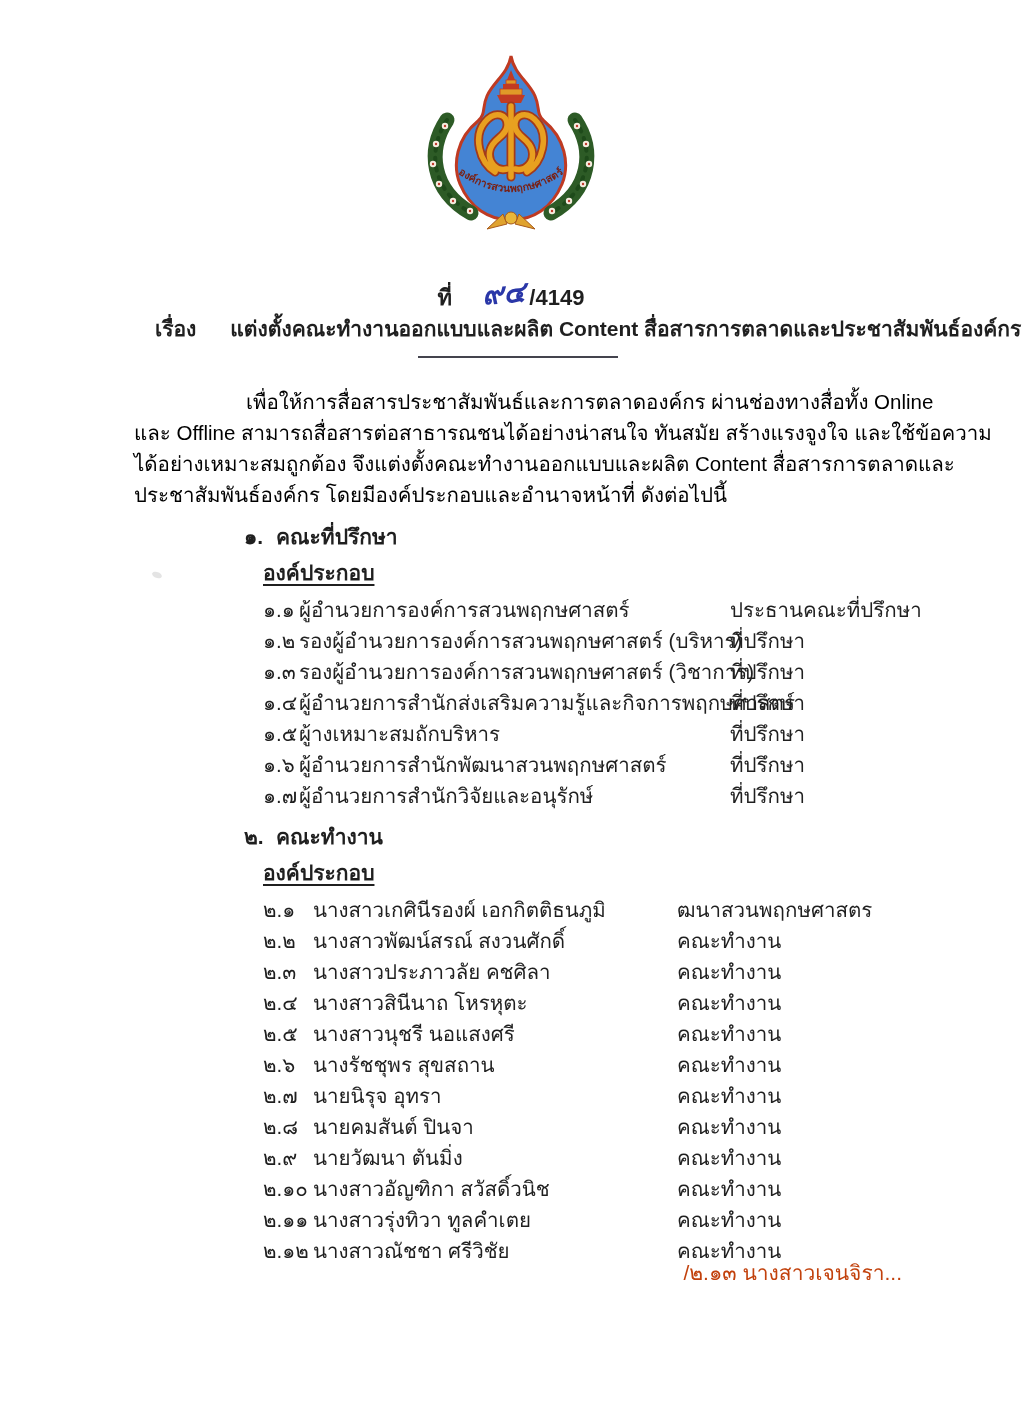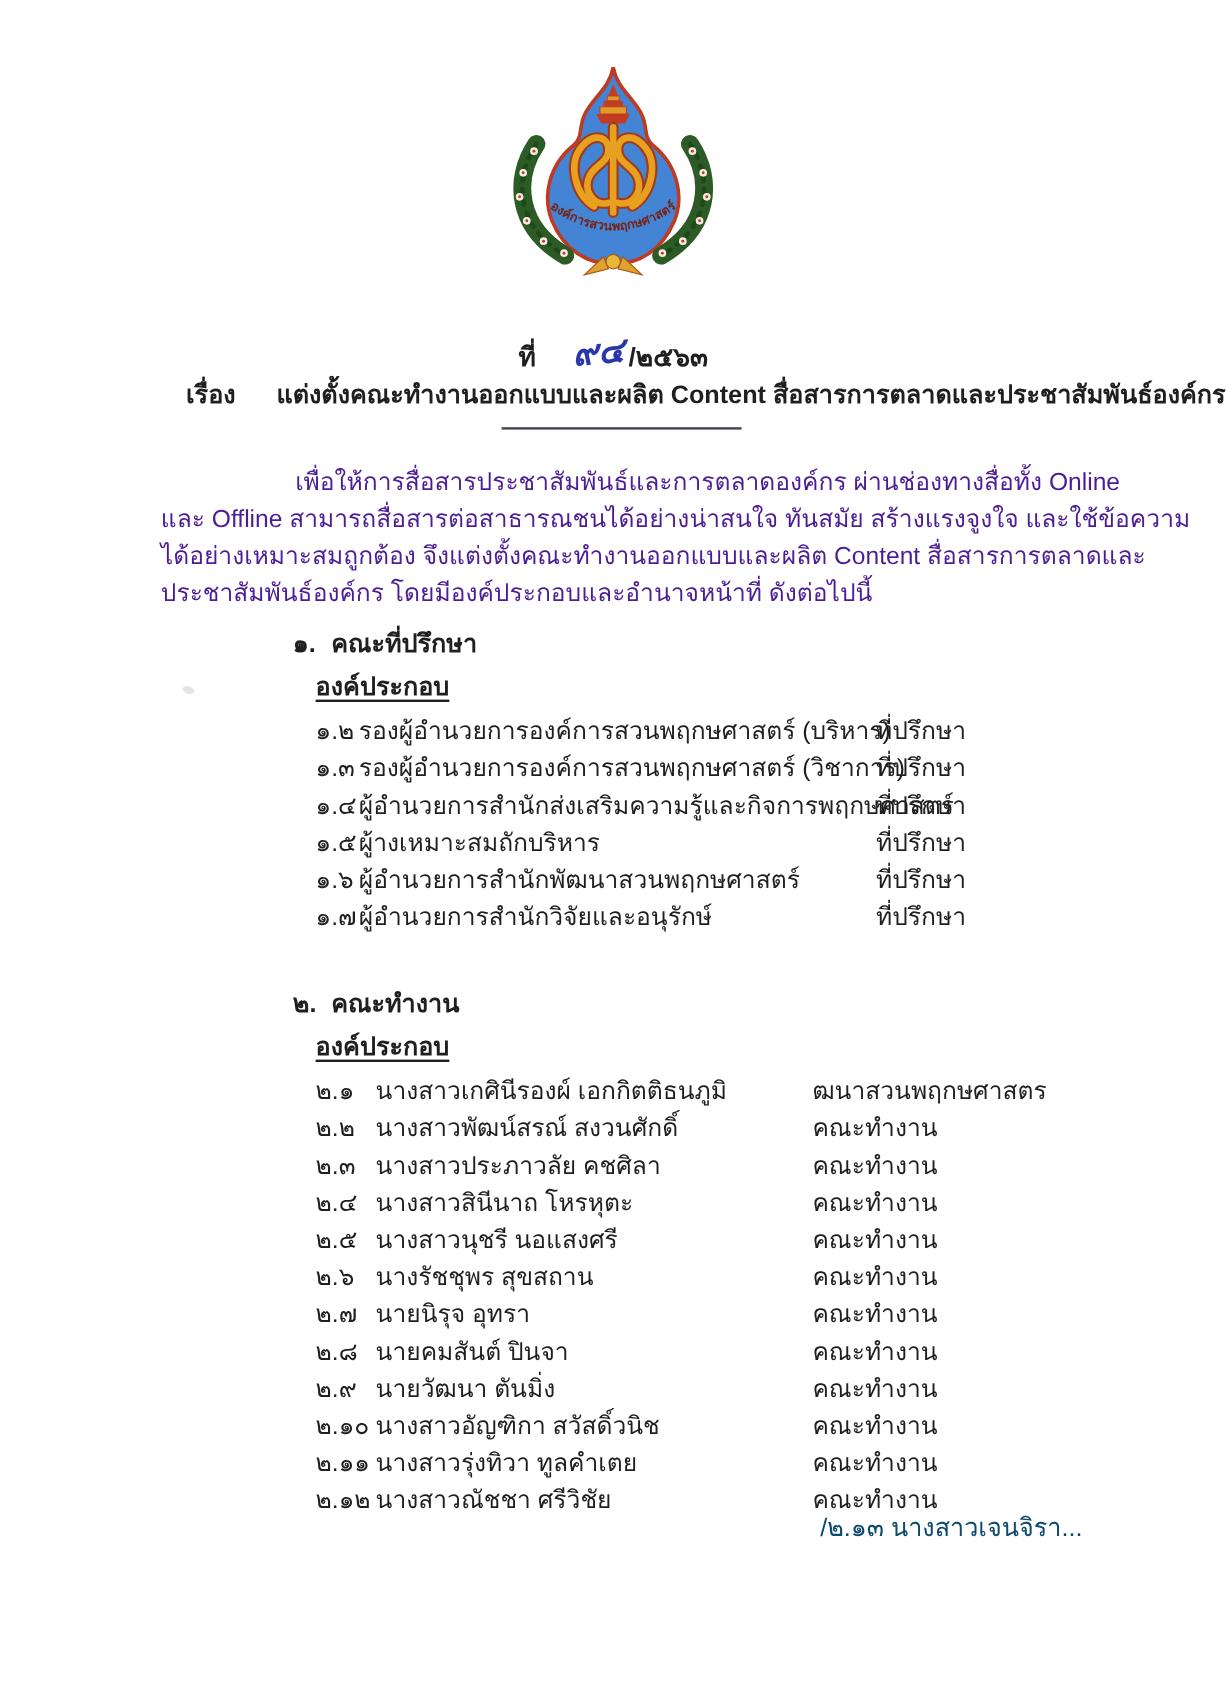--- a/index.html
+++ b/index.html
@@ -38,21 +38,21 @@
   }
   .subject-line .subj-label { display:inline-block; margin-right:34px; }
 
   .head-rule {
     position:absolute; top:356px; left:418px; width:200px; height:0;
     border-top:2px solid #44444e;
   }
 
   .body-par {
     position:absolute; top:386px; left:134px; width:772px;
-    font-size:20.5px; color:#4c1d95;
+    font-size:20.5px; color:#000000;
   }
   .par-line { display:block; height:31px; line-height:31px; white-space:nowrap; }
   .par-line:first-child { padding-left:112px; }
 
   .section { position:absolute; left:244px; width:680px; }
   .sec-1 { top:522px; }
   .sec-2 { top:822px; }
   .sec-heading { font-size:21px; font-weight:bold; line-height:30px; white-space:nowrap; }
   .sec-heading .sec-no { display:inline-block; width:32px; }
   .sec-sub {
@@ -63,21 +63,21 @@
   .member-row { position:relative; height:31px; line-height:31px; font-size:20.5px; white-space:nowrap; }
   .member-row .no { display:inline-block; }
   .sec-1 .member-row .no { min-width:36px; }
   .sec-2 .member-row .no { min-width:50px; }
   .member-row .role { position:absolute; top:0; }
   .sec-1 .member-row .role { left:467px; }
   .sec-2 .member-row .role { left:414px; }
 
   .continuation {
     position:absolute; top:1256px; right:120px;
-    font-size:21px; color:#0c4a6e; white-space:nowrap;
+    font-size:21px; color:#c2410c; white-space:nowrap;
   }
 
   
   .scan-mark {
     position:absolute; left:152px; top:572px; width:10px; height:6px;
     background:#c9c9c9; border-radius:50%; opacity:.5; transform:rotate(20deg);
   }
 </style>
 </head>
 <body>
@@ -180,21 +180,21 @@
       <text font-size="10.5" font-weight="bold" font-family="Liberation Sans, DejaVu Sans, sans-serif" fill="#7a1f12">
         <textPath href="#sealArc" startOffset="50%" text-anchor="middle">องค์การสวนพฤกษศาสตร์</textPath>
       </text>
     </svg>
   </div>
 
 
   <div class="doc-number">
     <span class="prefix">ที่</span>
     <span class="hand">๙๔</span>
-    <span class="suffix">/๒๕๖๓</span>
+    <span class="suffix">/4149</span>
   </div>
 
   <div class="subject-line">
     <span class="subj-label">เรื่อง</span><span>แต่งตั้งคณะทำงานออกแบบและผลิต Content สื่อสารการตลาดและประชาสัมพันธ์องค์กร</span>
   </div>
 
   <div class="head-rule"></div>
 
   <div class="body-par">
 
@@ -206,20 +206,24 @@
 
   <div class="scan-mark"></div>
 
   <section class="section sec-1">
     <div class="sec-heading">
       <span class="sec-no">๑.</span><span>คณะที่ปรึกษา</span>
     </div>
     <div class="sec-sub">องค์ประกอบ</div>
     <div class="members">
 
+    <div class="member-row">
+        <span class="no">๑.๑</span><span class="name">ผู้อำนวยการองค์การสวนพฤกษศาสตร์</span>
+        <span class="role">ประธานคณะที่ปรึกษา</span>
+      </div>
         <div class="member-row">
         <span class="no">๑.๒</span><span class="name">รองผู้อำนวยการองค์การสวนพฤกษศาสตร์ (บริหาร)</span>
         <span class="role">ที่ปรึกษา</span>
       </div>
         <div class="member-row">
         <span class="no">๑.๓</span><span class="name">รองผู้อำนวยการองค์การสวนพฤกษศาสตร์ (วิชาการ)</span>
         <span class="role">ที่ปรึกษา</span>
       </div>
         <div class="member-row">
         <span class="no">๑.๔</span><span class="name">ผู้อำนวยการสำนักส่งเสริมความรู้และกิจการพฤกษศาสตร์</span>

